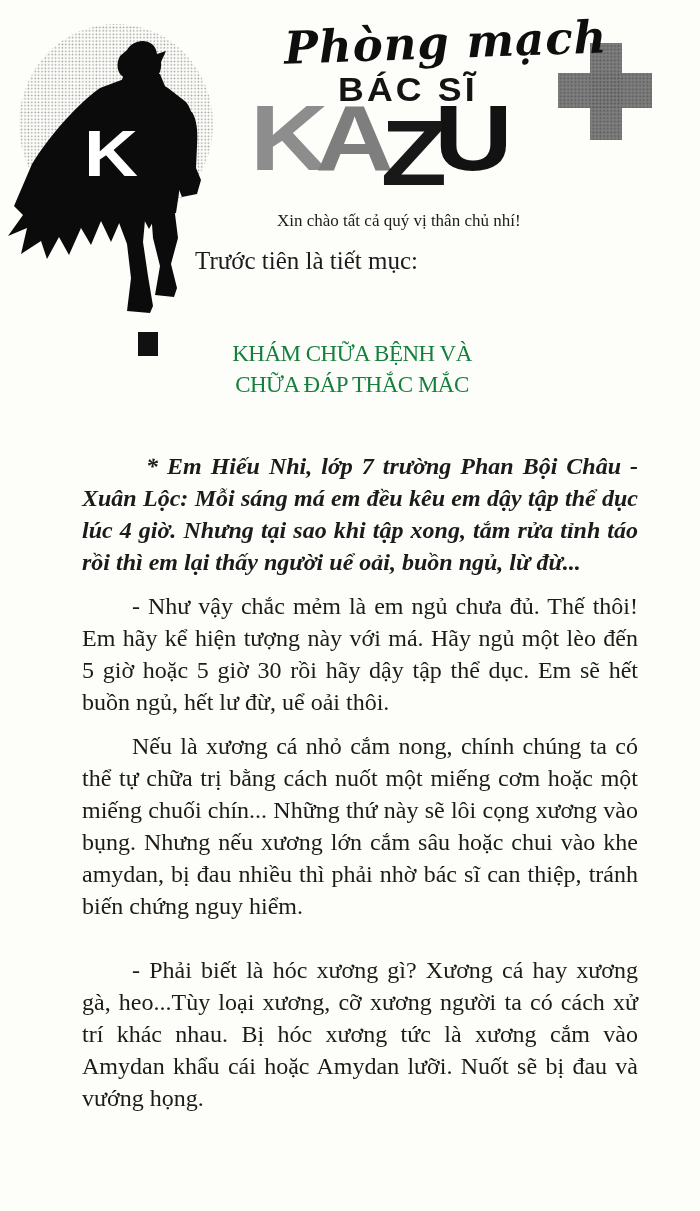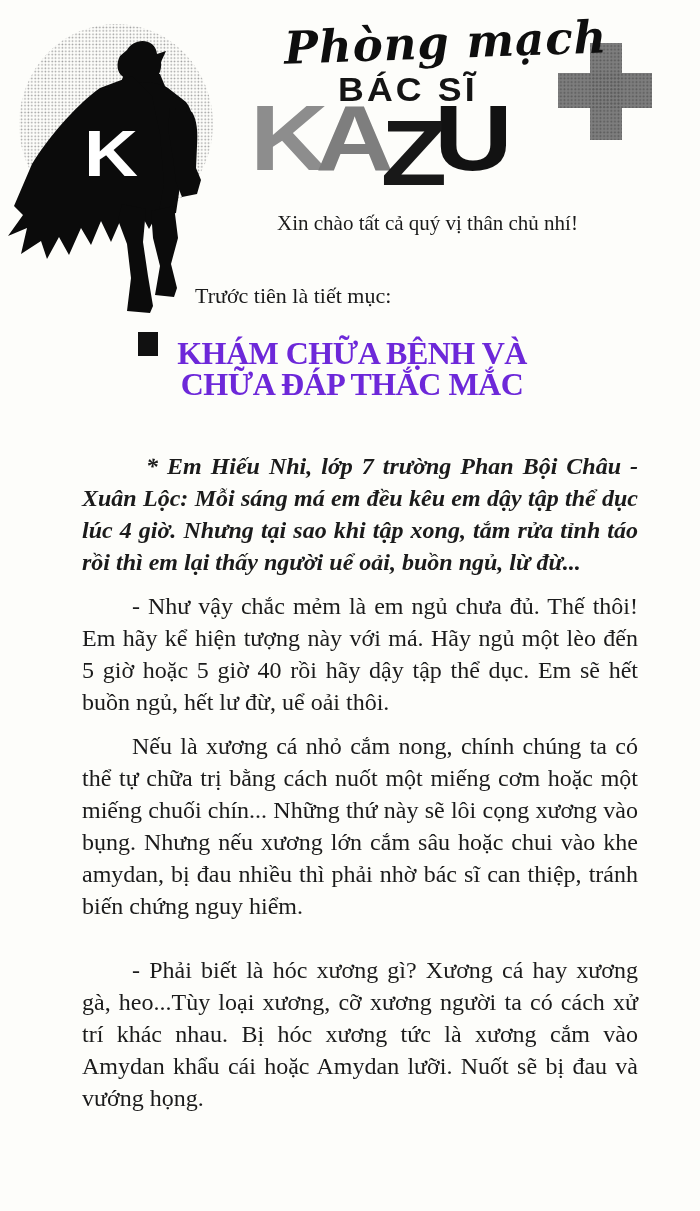--- a/index.html
+++ b/index.html
@@ -41,35 +41,35 @@
     letter-spacing:-11px;
     transform:scaleX(1.18);transform-origin:left top;
     white-space:nowrap;
   }
   .kazu span{display:inline-block;}
   .kz-k{color:#8d8d8d;}
   .kz-a{color:#7e7e7e;}
   .kz-z{color:#181818;transform:translateY(15px);}
   .kz-u{color:#121212;}
 
-  .greet-1{position:absolute;left:277px;top:211px;font-size:21px;white-space:nowrap;}
-  .greet-2{position:absolute;left:195px;top:247px;font-size:22px;white-space:nowrap;margin-top:36px;}
+  .greet-1{position:absolute;left:277px;top:211px;font-size:17px;white-space:nowrap;}
+  .greet-2{position:absolute;left:195px;top:247px;font-size:25px;white-space:nowrap;}
 
   
   .bullet{
     position:absolute;left:138px;top:332px;
     width:20px;height:24px;background:#111;
   }
   .feature-heading{
     position:absolute;left:72px;top:338px;width:560px;
     text-align:center;
-    font-weight:bold;
-    font-size:32px;line-height:31px;
+    font-weight:normal;
+    font-size:23px;line-height:31px;
     letter-spacing:-0.5px;
-    color:#6d28d9;
+    color:#15803d;
   }
 
   
   .content{
     position:absolute;left:70px;top:438px;width:580px;
     font-size:24px;line-height:32px;
     text-align:justify;
   }
   .content p{margin:12px;}
   .para-q{font-weight:bold;font-style:italic;text-indent:64px;}
@@ -137,19 +137,19 @@
   <div class="greet-2">Trước tiên là tiết mục:</div>
 
   <span class="bullet"></span>
   <h1 class="feature-heading" style="margin:0;">
     <div>KHÁM CHỮA BỆNH VÀ</div>
     <div>CHỮA ĐÁP THẮC MẮC</div>
   </h1>
 
   <main class="content">
     <p class="para-q">* Em Hiếu Nhi, lớp 7 trường Phan Bội Châu - Xuân Lộc: Mỗi sáng má em đều kêu em dậy tập thể dục lúc 4 giờ. Nhưng tại sao khi tập xong, tắm rửa tỉnh táo rồi thì em lại thấy người uể oải, buồn ngủ, lừ đừ...</p>
-    <p class="para-a">- Như vậy chắc mẻm là em ngủ chưa đủ. Thế thôi! Em hãy kể hiện tượng này với má. Hãy ngủ một lèo đến 5 giờ hoặc 5 giờ 40 rồi hãy dậy tập thể dục. Em sẽ hết buồn ngủ, hết lư đừ, uể oải thôi.</p>
+    <p class="para-a">- Như vậy chắc mẻm là em ngủ chưa đủ. Thế thôi! Em hãy kể hiện tượng này với má. Hãy ngủ một lèo đến 5 giờ hoặc 5 giờ 30 rồi hãy dậy tập thể dục. Em sẽ hết buồn ngủ, hết lư đừ, uể oải thôi.</p>
 
     <p class="para-a">Nếu là xương cá nhỏ cắm nong, chính chúng ta có thể tự chữa trị bằng cách nuốt một miếng cơm hoặc một miếng chuối chín... Những thứ này sẽ lôi cọng xương vào bụng. Nhưng nếu xương lớn cắm sâu hoặc chui vào khe amydan, bị đau nhiều thì phải nhờ bác sĩ can thiệp, tránh biến chứng nguy hiểm.</p>
     <p class="para-a gap-above">- Phải biết là hóc xương gì? Xương cá hay xương gà, heo...Tùy loại xương, cỡ xương người ta có cách xử trí khác nhau. Bị hóc xương tức là xương cắm vào Amydan khẩu cái hoặc Amydan lưỡi. Nuốt sẽ bị đau và vướng họng.</p>
   </main>
 
 </div>
 
 </body></html>

